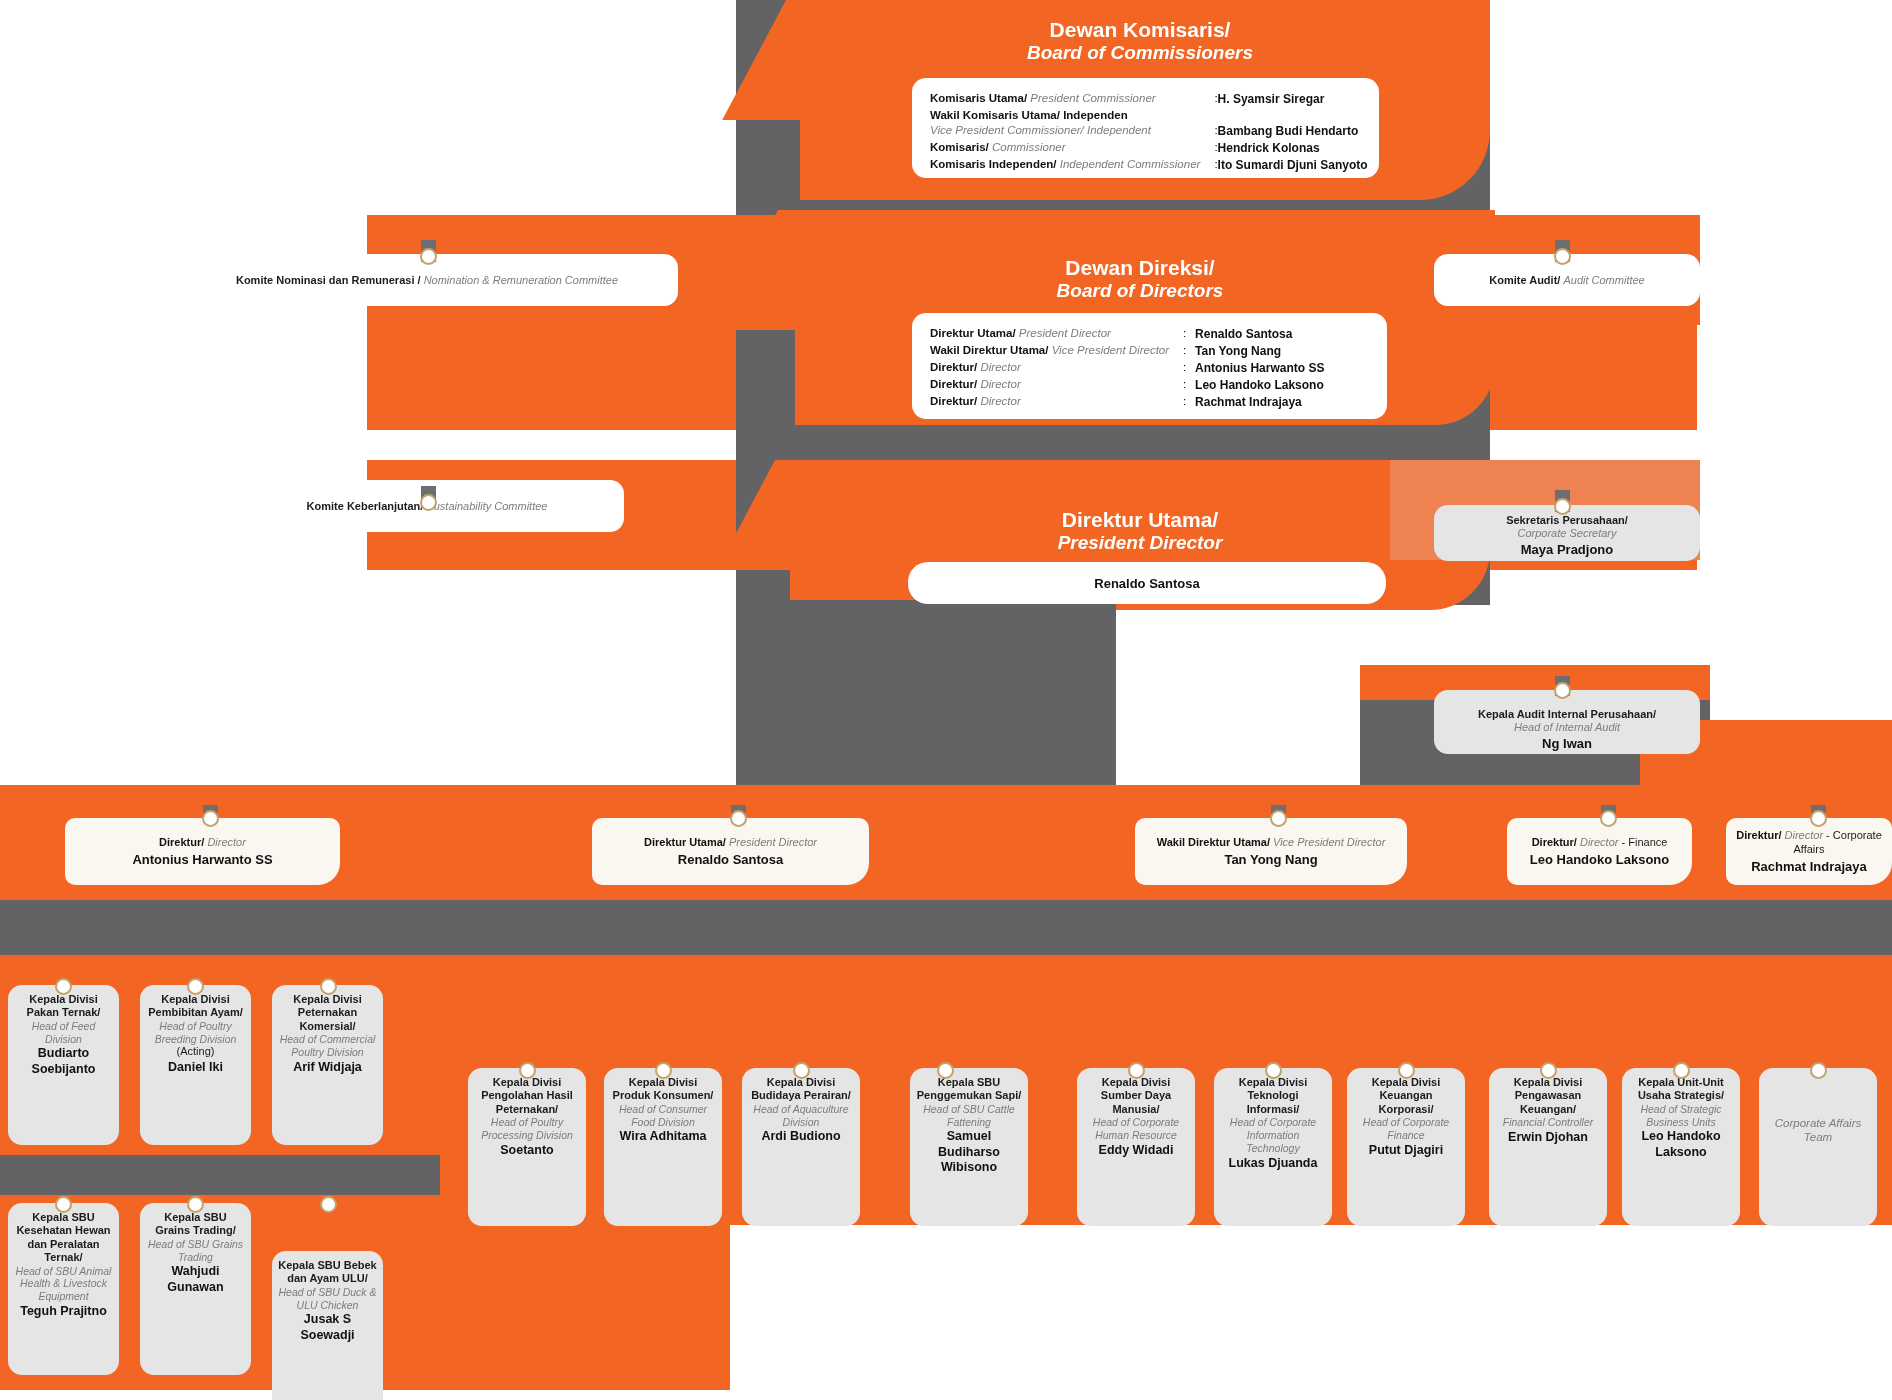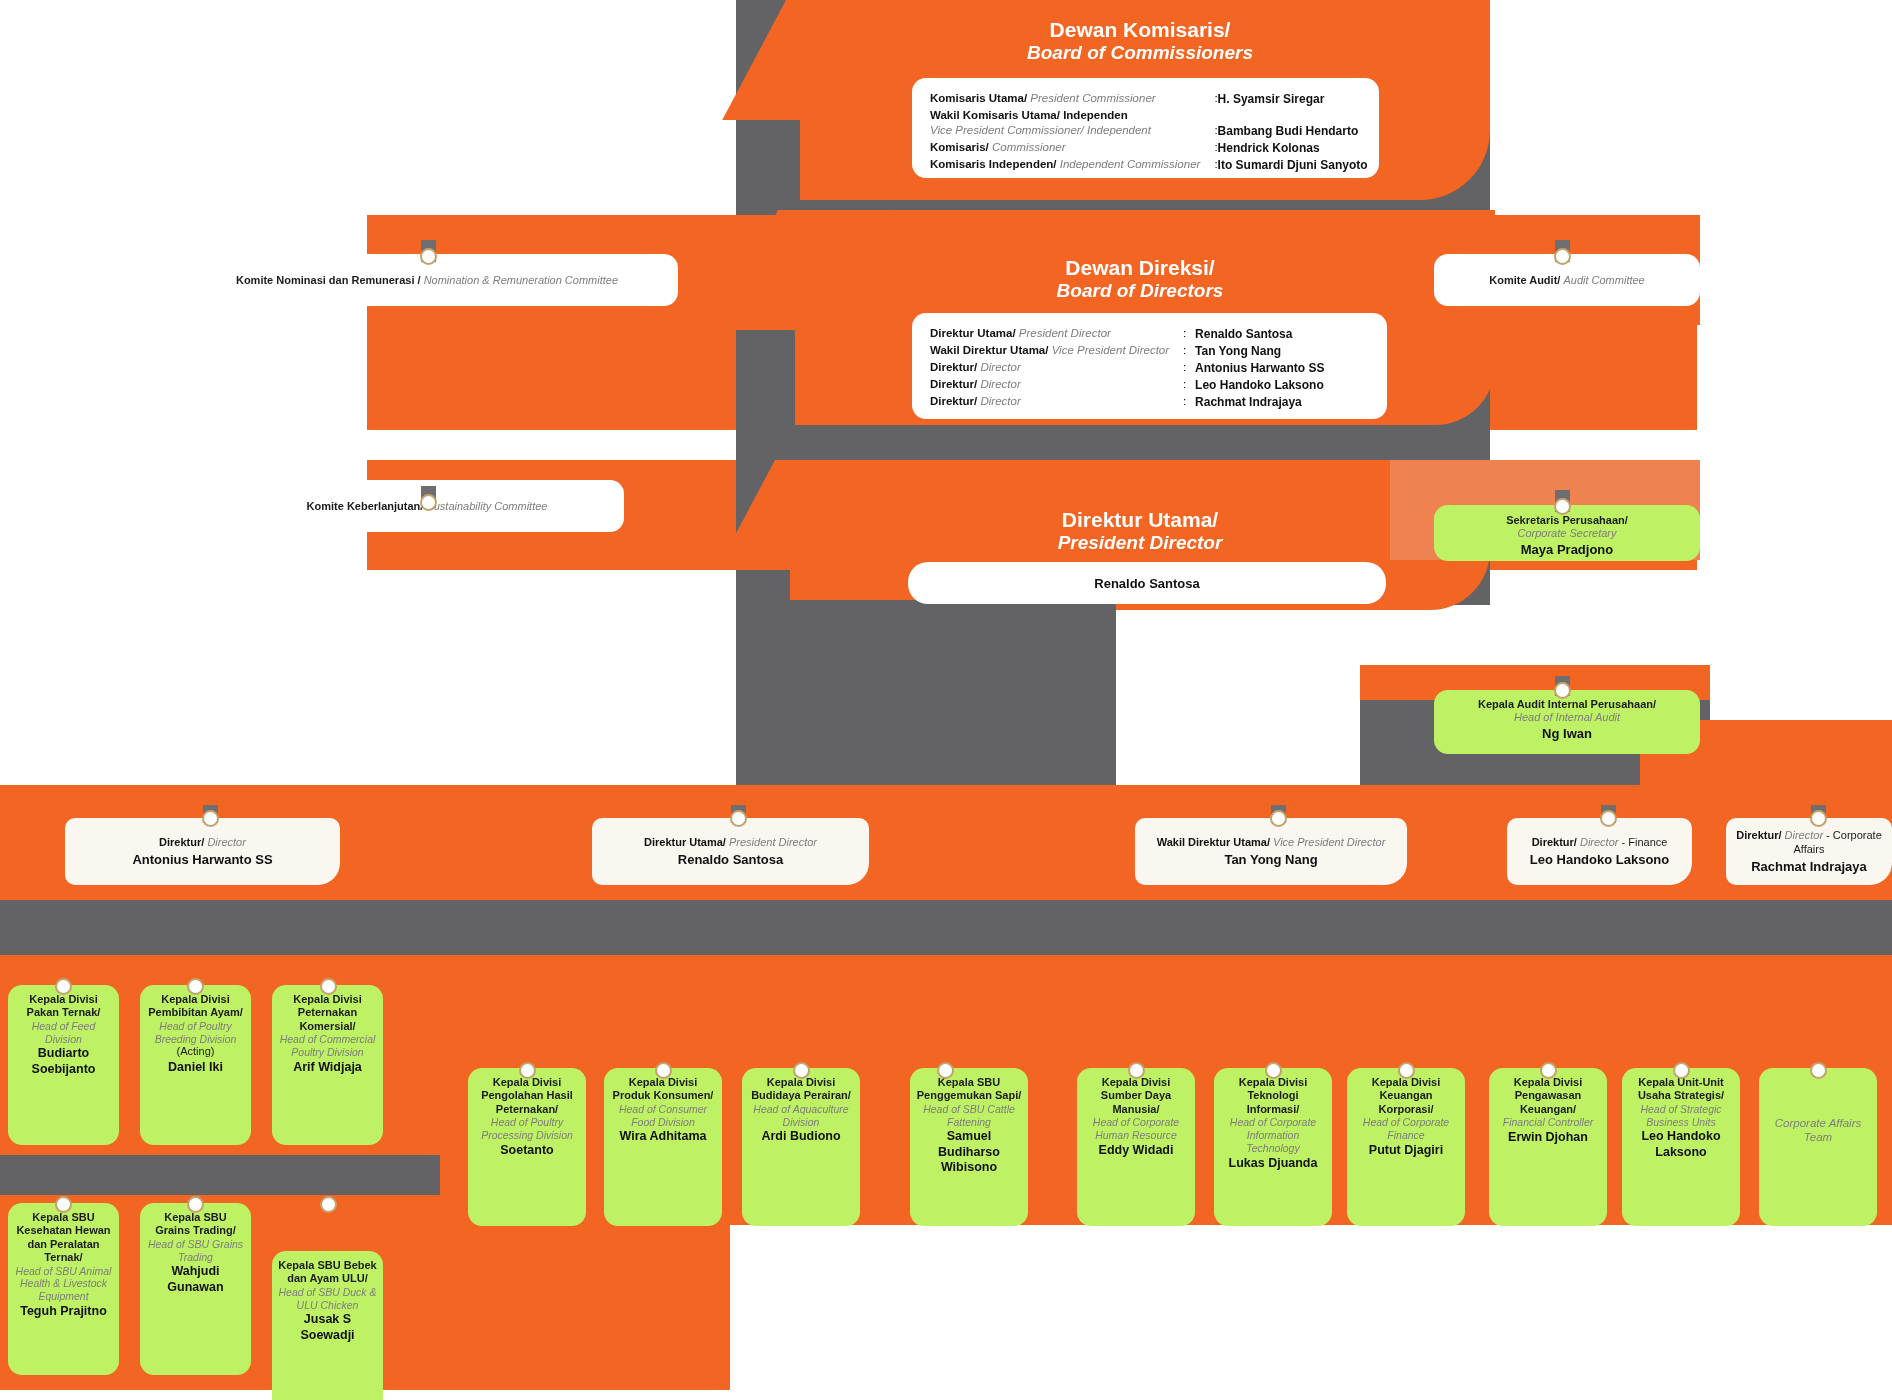--- a/index.html
+++ b/index.html
@@ -38,21 +38,21 @@
   .pin{position:absolute;width:17px;height:17px;border-radius:50%;
        background:#ffffff;border:2px solid #C3A36B;box-sizing:border-box;z-index:40;}
   .pin-stem{position:absolute;width:15px;background:#6e6e70;z-index:39;}
 
   
   .bar{position:absolute;background:#ffffff;border-radius:14px;display:flex;
        align-items:center;justify-content:center;text-align:center;}
   .bar .t{font-size:11px;}
 
   
-  .leaf{position:absolute;background:#bef264;border-radius:14px;box-sizing:border-box;
+  .leaf{position:absolute;background:#e5e5e5;border-radius:14px;box-sizing:border-box;
         padding:8px 6px 6px 6px;text-align:center;line-height:1.22;}
   .leaf .id-txt{font-size:11px;display:block;}
   .leaf .en-txt{font-size:10.5px;display:block;}
   .leaf .nm-txt{font-size:12.5px;display:block;margin-top:1px;}
 
   
   .dir{position:absolute;background:#FAF7F1;box-sizing:border-box;
        display:flex;flex-direction:column;align-items:center;justify-content:center;
        text-align:center;border-radius:10px 10px 22px 10px;}
   .dir .role{font-size:11px;line-height:1.25;}
@@ -208,21 +208,21 @@
   <div class="leaf" style="left:1434px;top:505px;width:266px;height:56px;padding-top:9px;">
     <span style="display:block;">
       <b class="id-txt" style="font-size:11px;">Sekretaris Perusahaan/</b>
       <i class="en-txt" style="font-size:11px;font-style:italic;">Corporate Secretary</i>
     </span>
     <span class="nm-txt" style="font-size:13px;">Maya Pradjono</span>
   </div>
 
   <div class="pin-stem" style="left:1555px;top:676px;height:20px;"></div>
   <div class="pin" style="left:1554px;top:682px;"></div>
-  <div class="leaf" style="left:1434px;top:690px;width:266px;height:64px;padding-top:8px;">
+  <div class="leaf" style="left:1434px;top:690px;width:266px;height:64px;padding-top:18px;">
     <b class="id-txt" style="font-size:11px;">Kepala Audit Internal Perusahaan/</b>
     <i class="en-txt" style="font-size:11px;">Head of Internal Audit</i>
     <span class="nm-txt" style="font-size:13px;">Ng Iwan</span>
   </div>
 
   <div class="pin-stem" style="left:203px;top:805px;height:18px;"></div>
   <div class="pin" style="left:202px;top:810px;"></div>
   <div class="dir" style="left:65px;top:818px;width:275px;height:67px;">
     <span class="role">
       <b>Direktur/</b>

